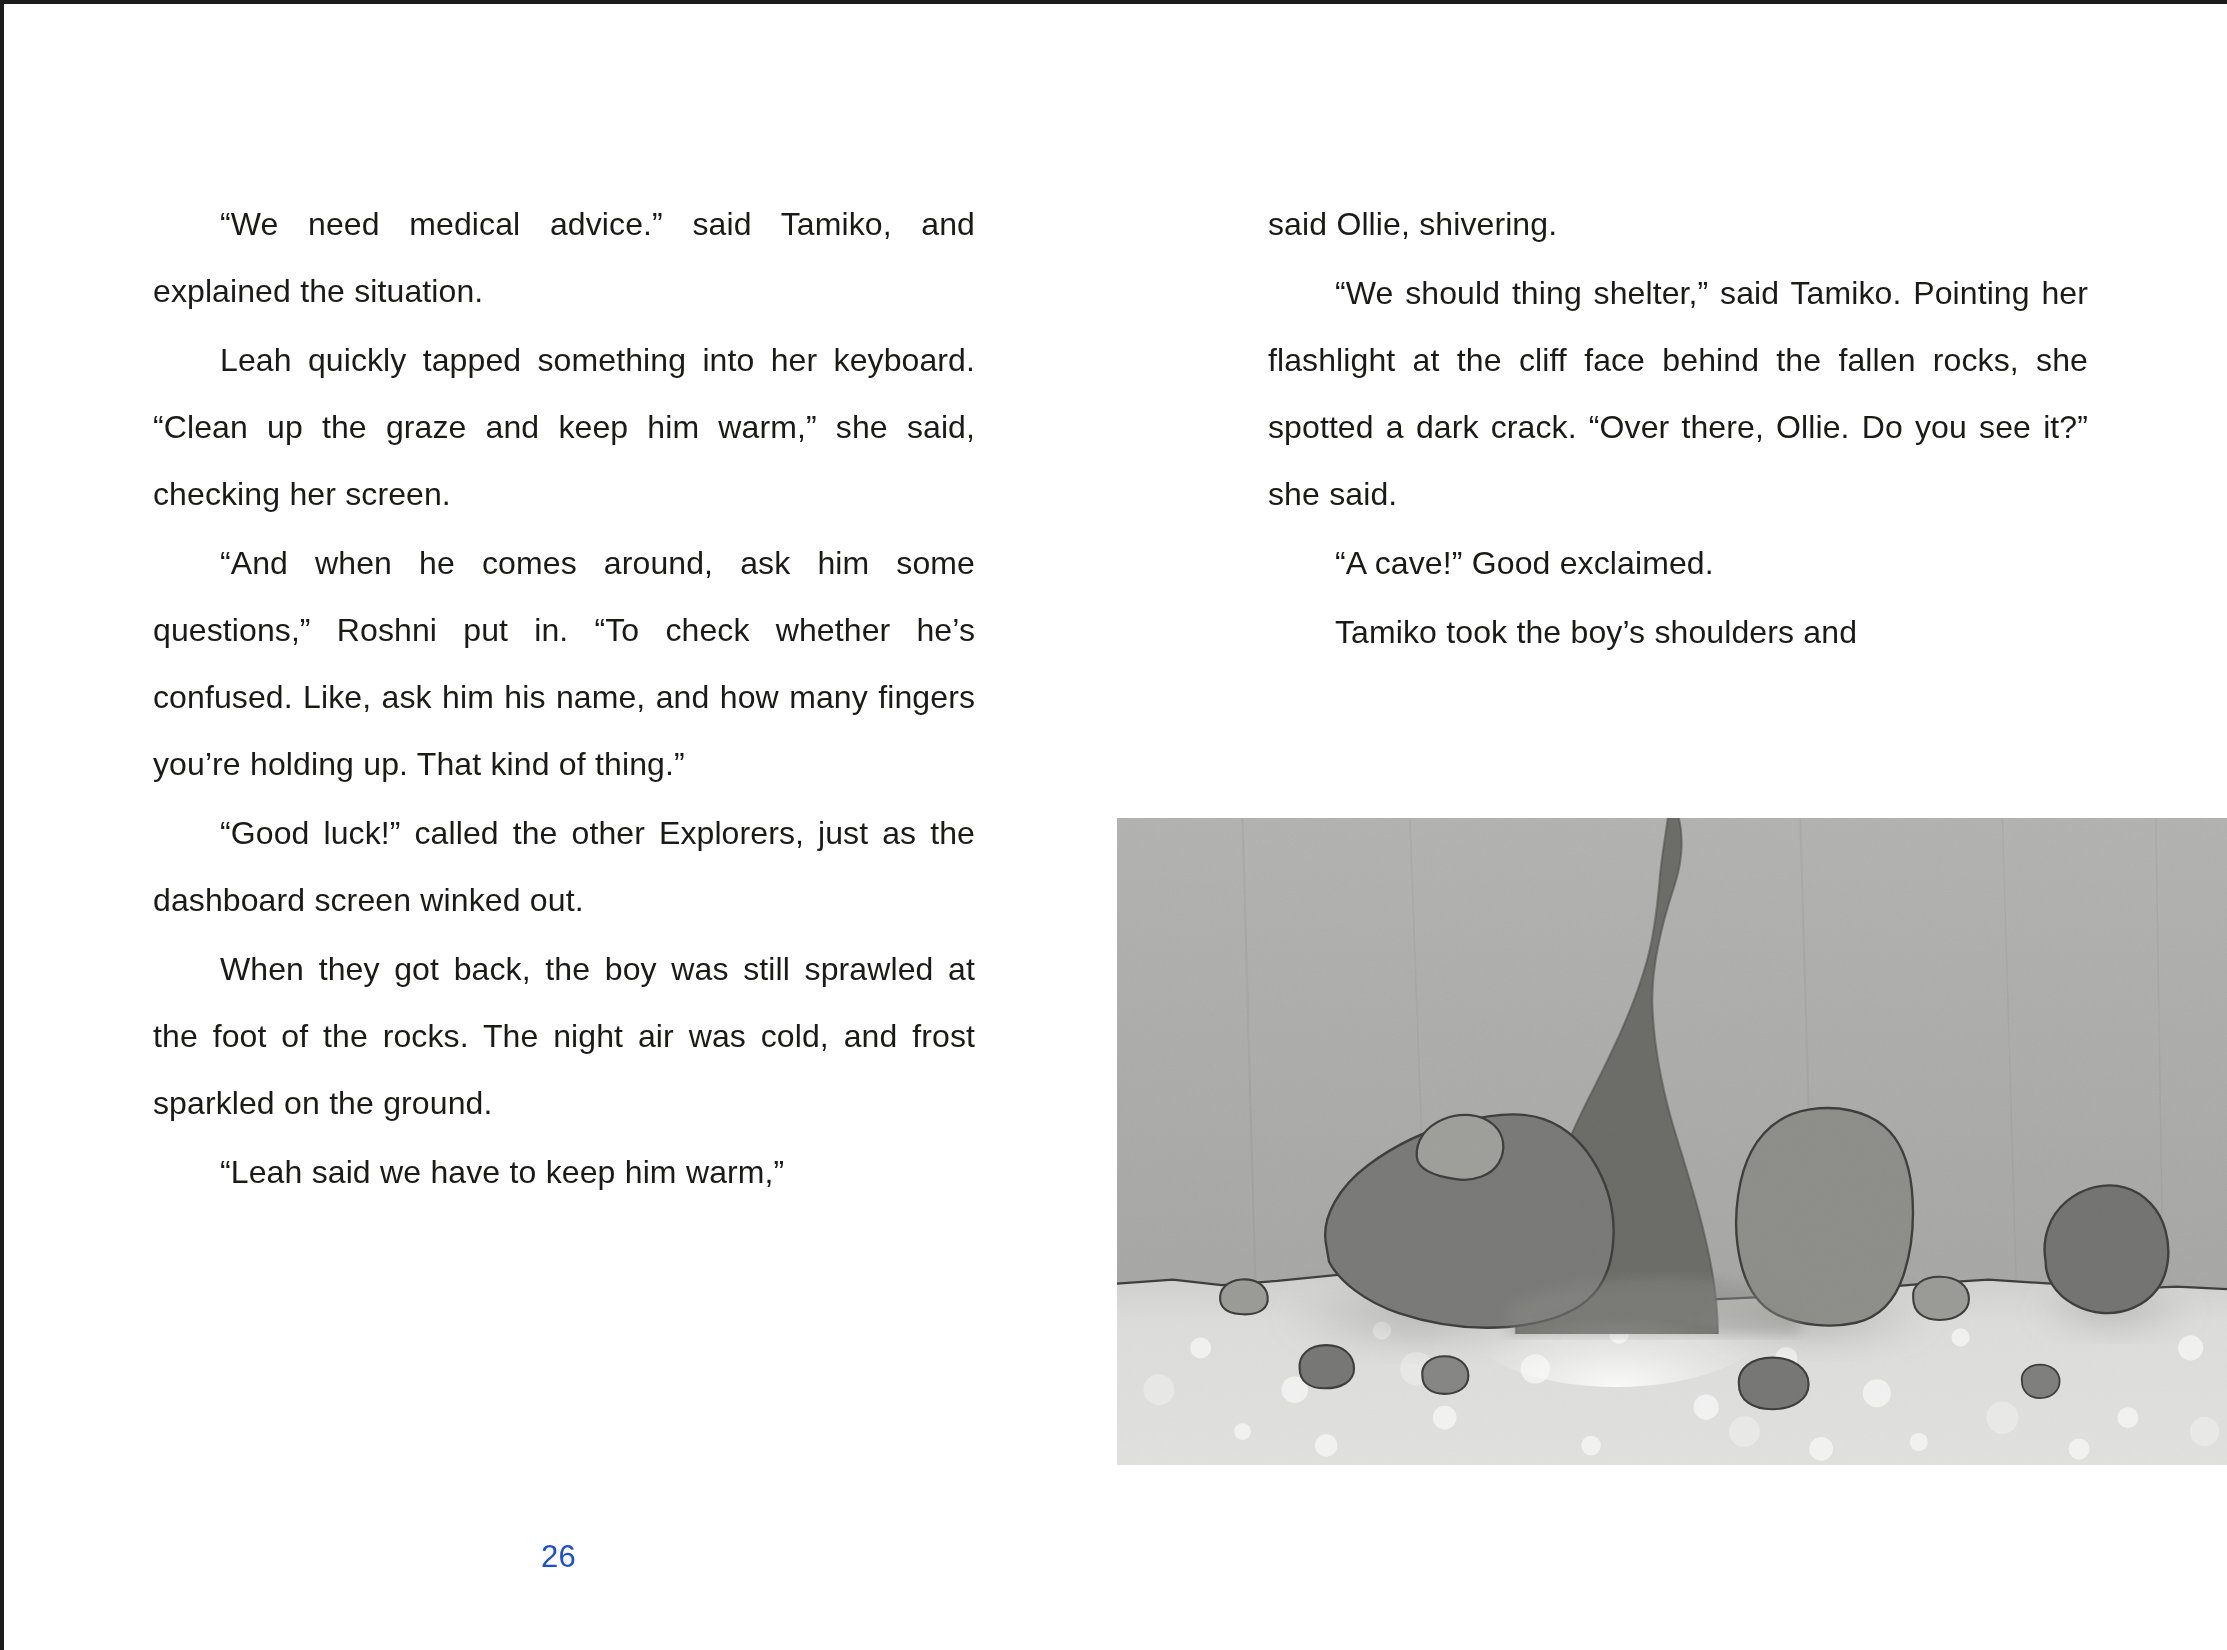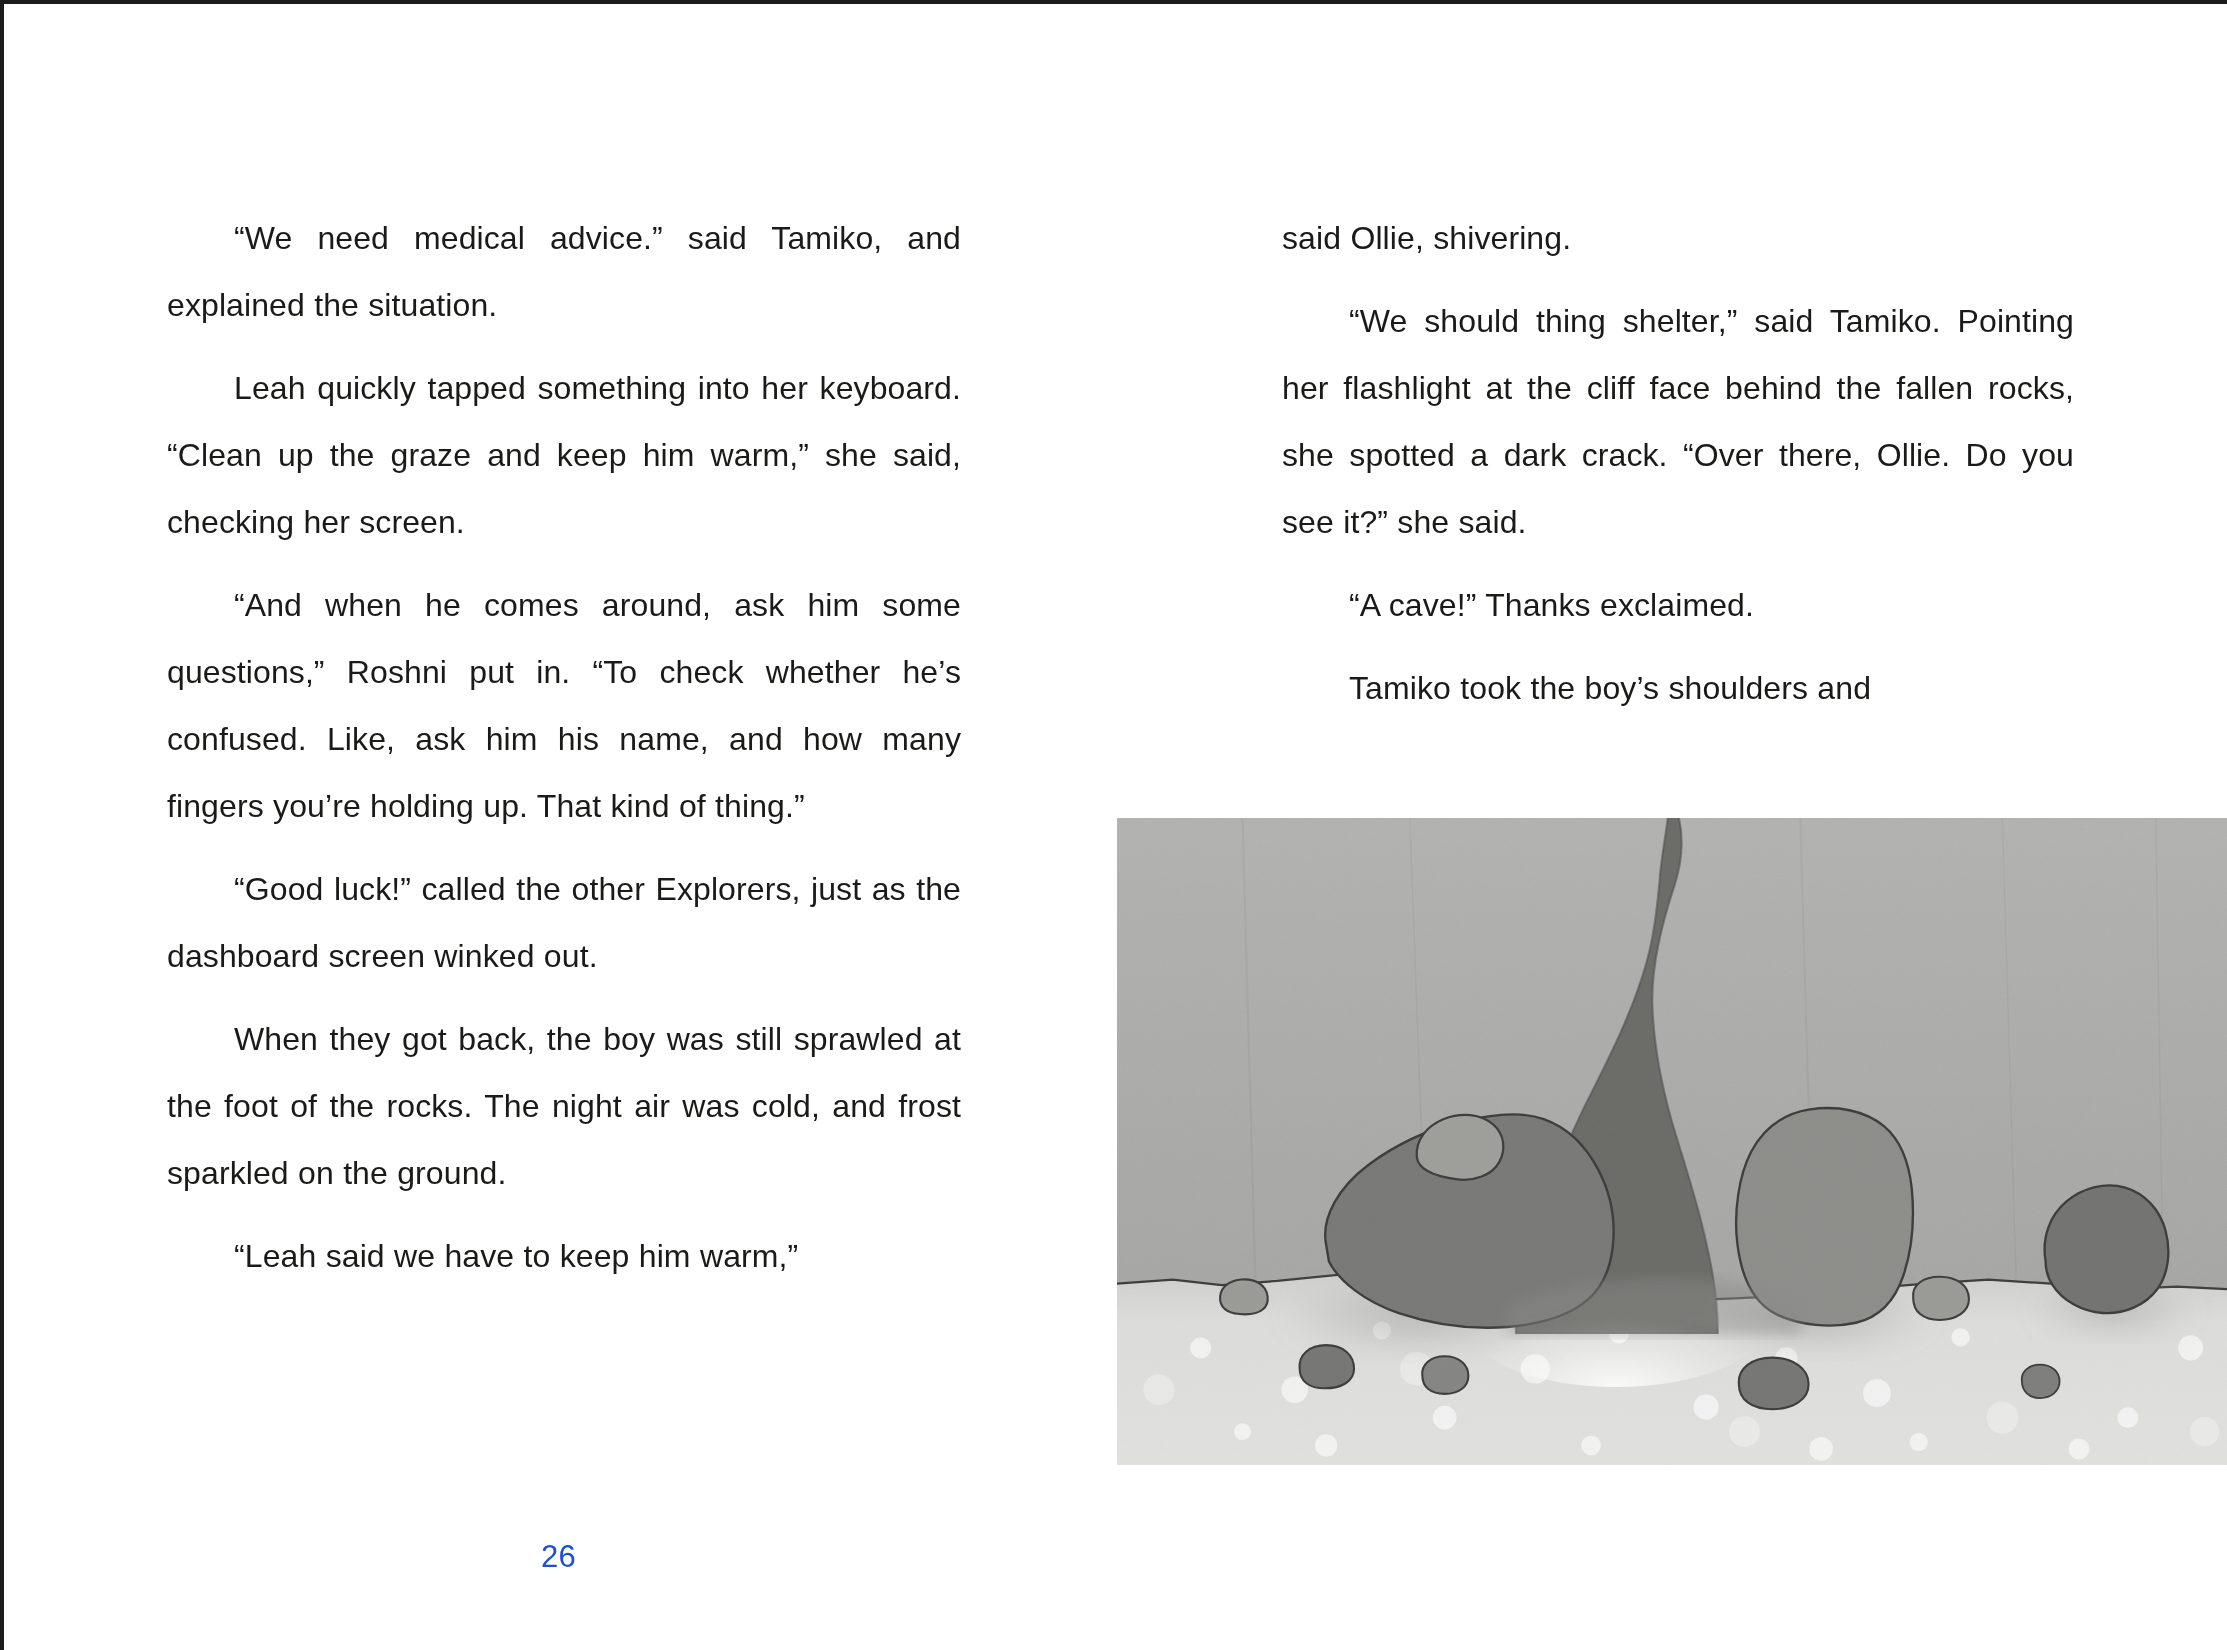--- a/index.html
+++ b/index.html
@@ -40,21 +40,21 @@
     left: 147px;
     width: 826px;
   }
 
   .col-right {
     left: 1262px;
     width: 824px;
   }
 
   .col p {
-    margin: 16px;
+    margin: 2px;
     text-indent: 0;
   }
 
   .col p.indent {
     text-indent: 67px;
   }
 
   
   .col p { text-align-last: left; }
 
@@ -96,21 +96,21 @@
     <p class="indent">Leah quickly tapped something into her keyboard. “Clean up the graze and keep him warm,” she said, checking her screen.</p>
     <p class="indent">“And when he comes around, ask him some questions,” Roshni put in. “To check whether he’s confused. Like, ask him his name, and how many fingers you’re holding up. That kind of thing.”</p>
     <p class="indent">“Good luck!” called the other Explorers, just as the dashboard screen winked out.</p>
     <p class="indent">When they got back, the boy was still sprawled at the foot of the rocks. The night air was cold, and frost sparkled on the ground.</p>
     <p class="indent">“Leah said we have to keep him warm,”</p>
   </div>
 
   <div class="col col-right">
     <p>said Ollie, shivering.</p>
     <p class="indent">“We should thing shelter,” said Tamiko. Pointing her flashlight at the cliff face behind the fallen rocks, she spotted a dark crack. “Over there, Ollie. Do you see it?” she said.</p>
-    <p class="indent">“A cave!” Thanks exclaimed.</p>
+    <p class="indent">“A cave!” Good exclaimed.</p>
     <p class="indent">Tamiko took the boy’s shoulders and</p>
   </div>
 
   <div class="page-number">26</div>
 
   <div class="illustration">
     <svg viewBox="0 0 1595 928" preserveAspectRatio="none">
       <defs>
         <linearGradient id="cliffGrad" x1="0" y1="0" x2="0" y2="1">
           <stop offset="0%" stop-color="#b2b2b0"></stop>

